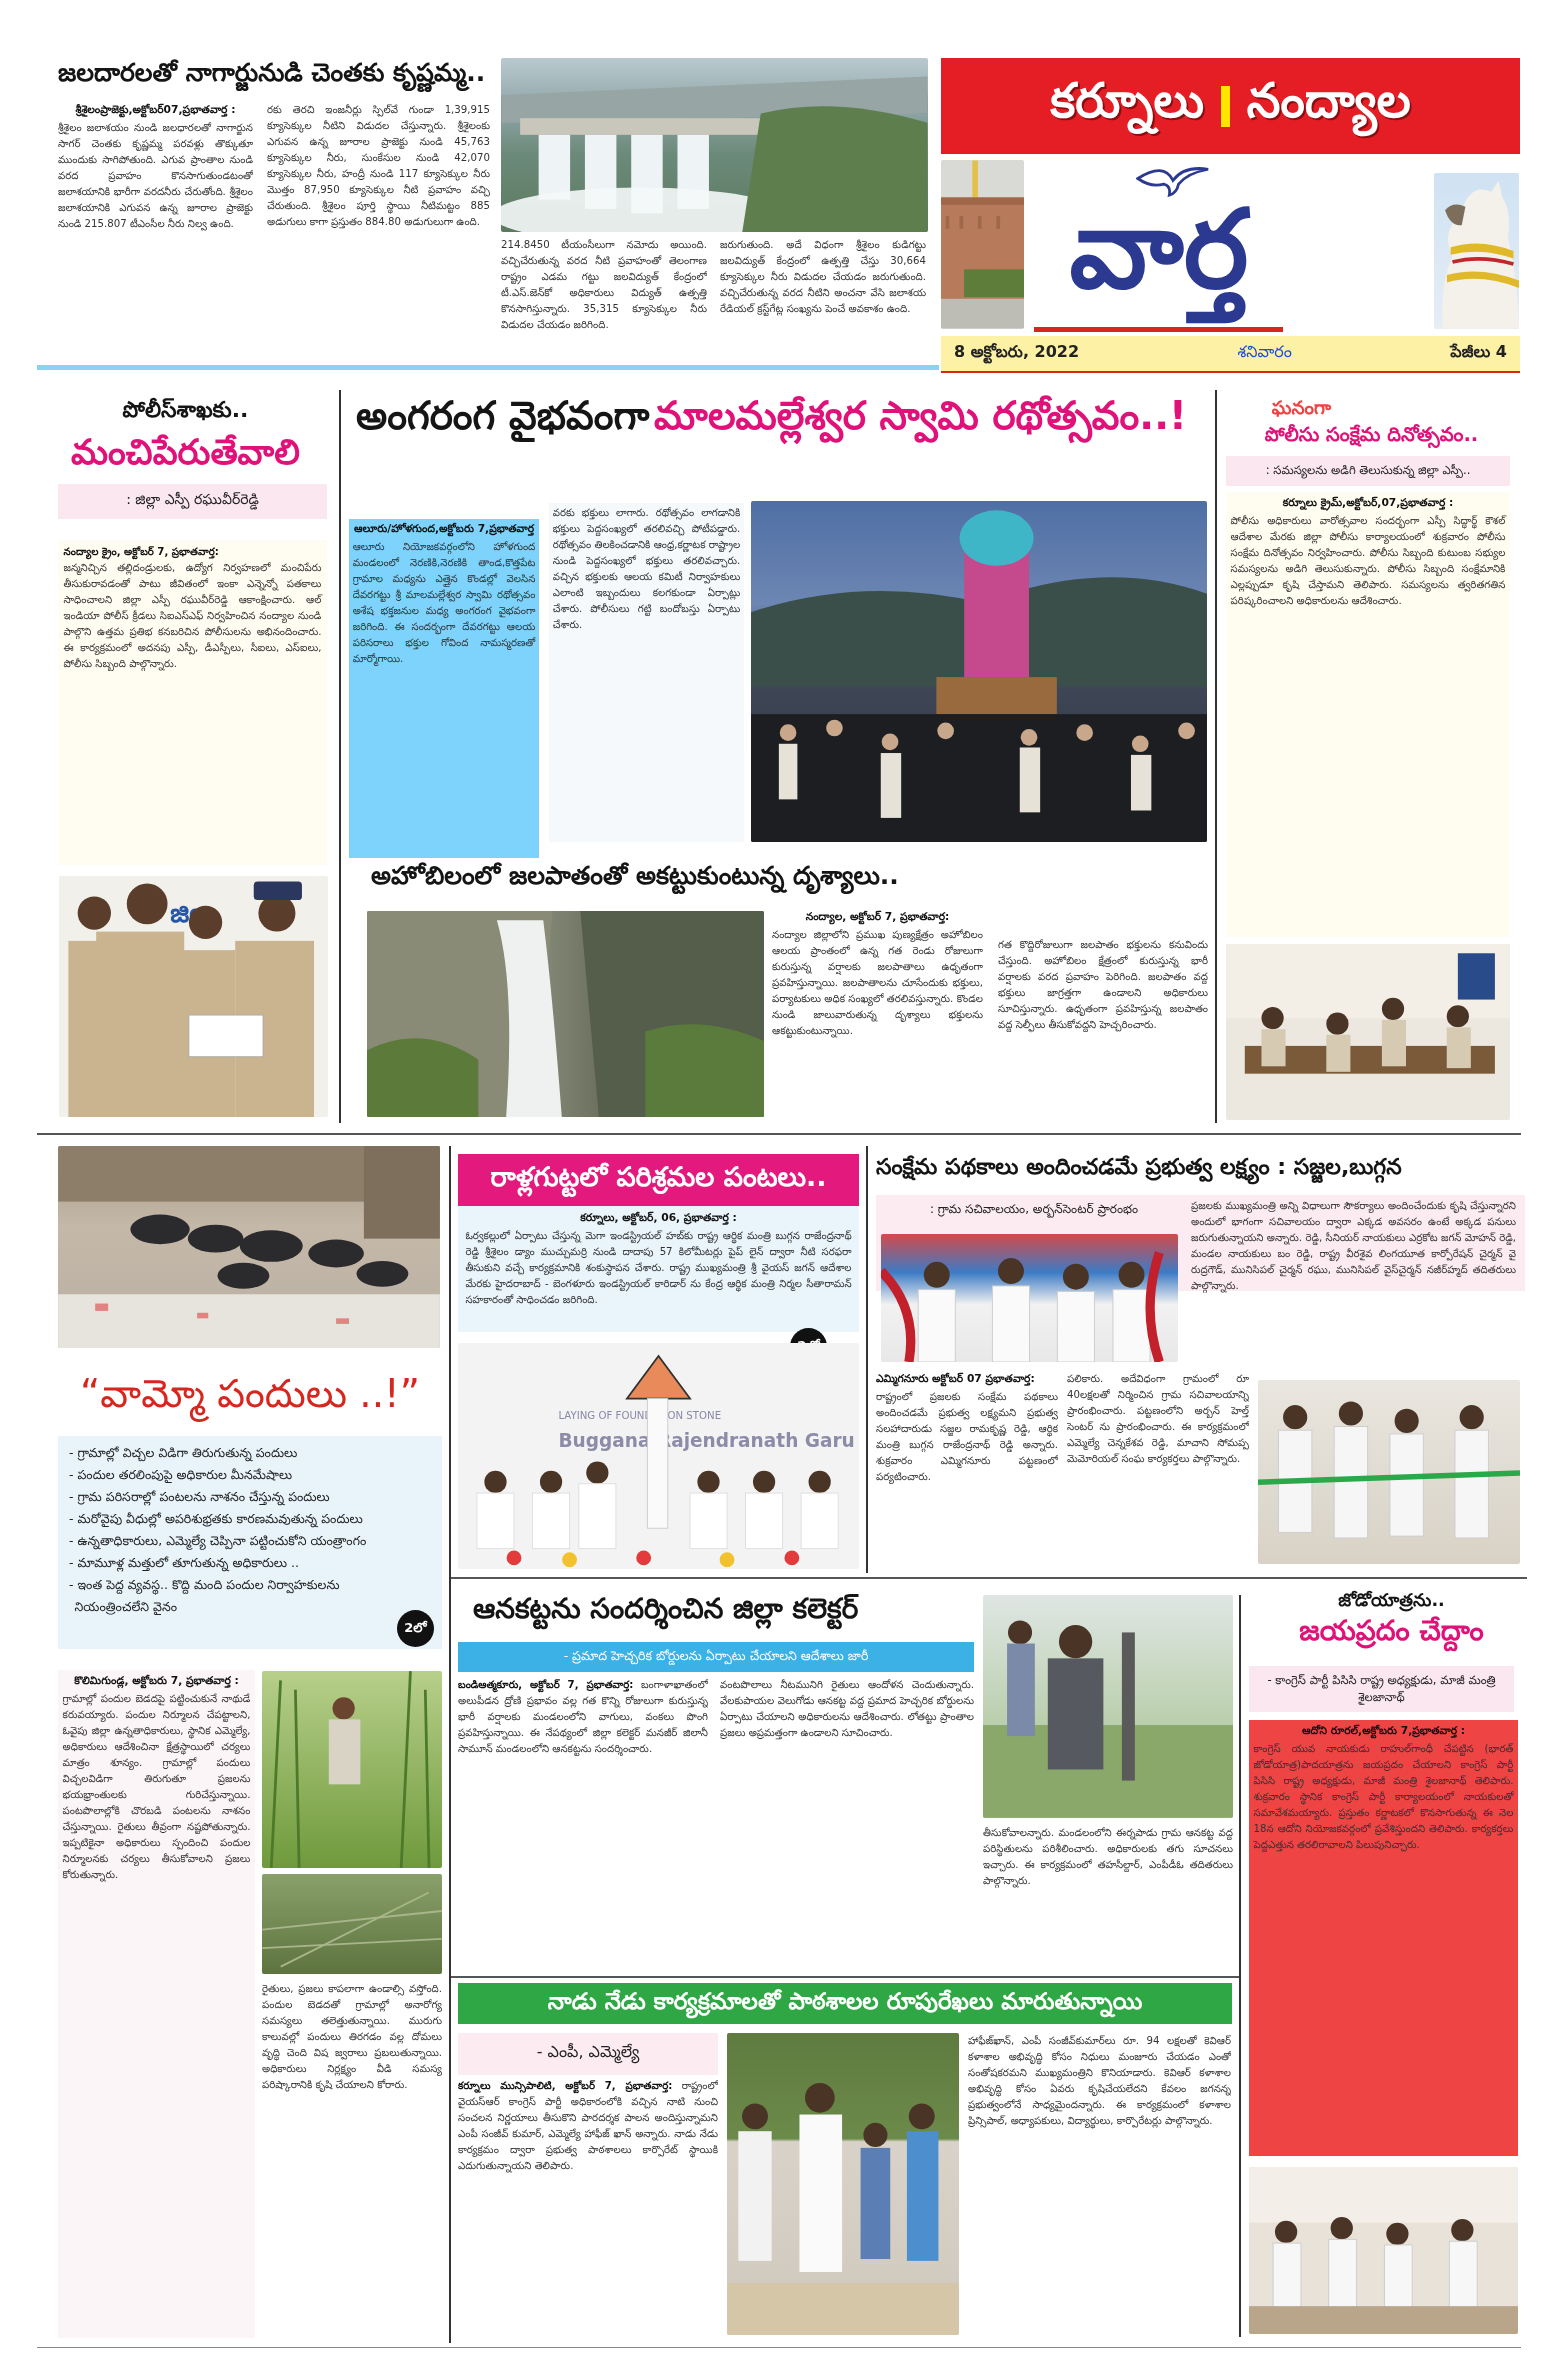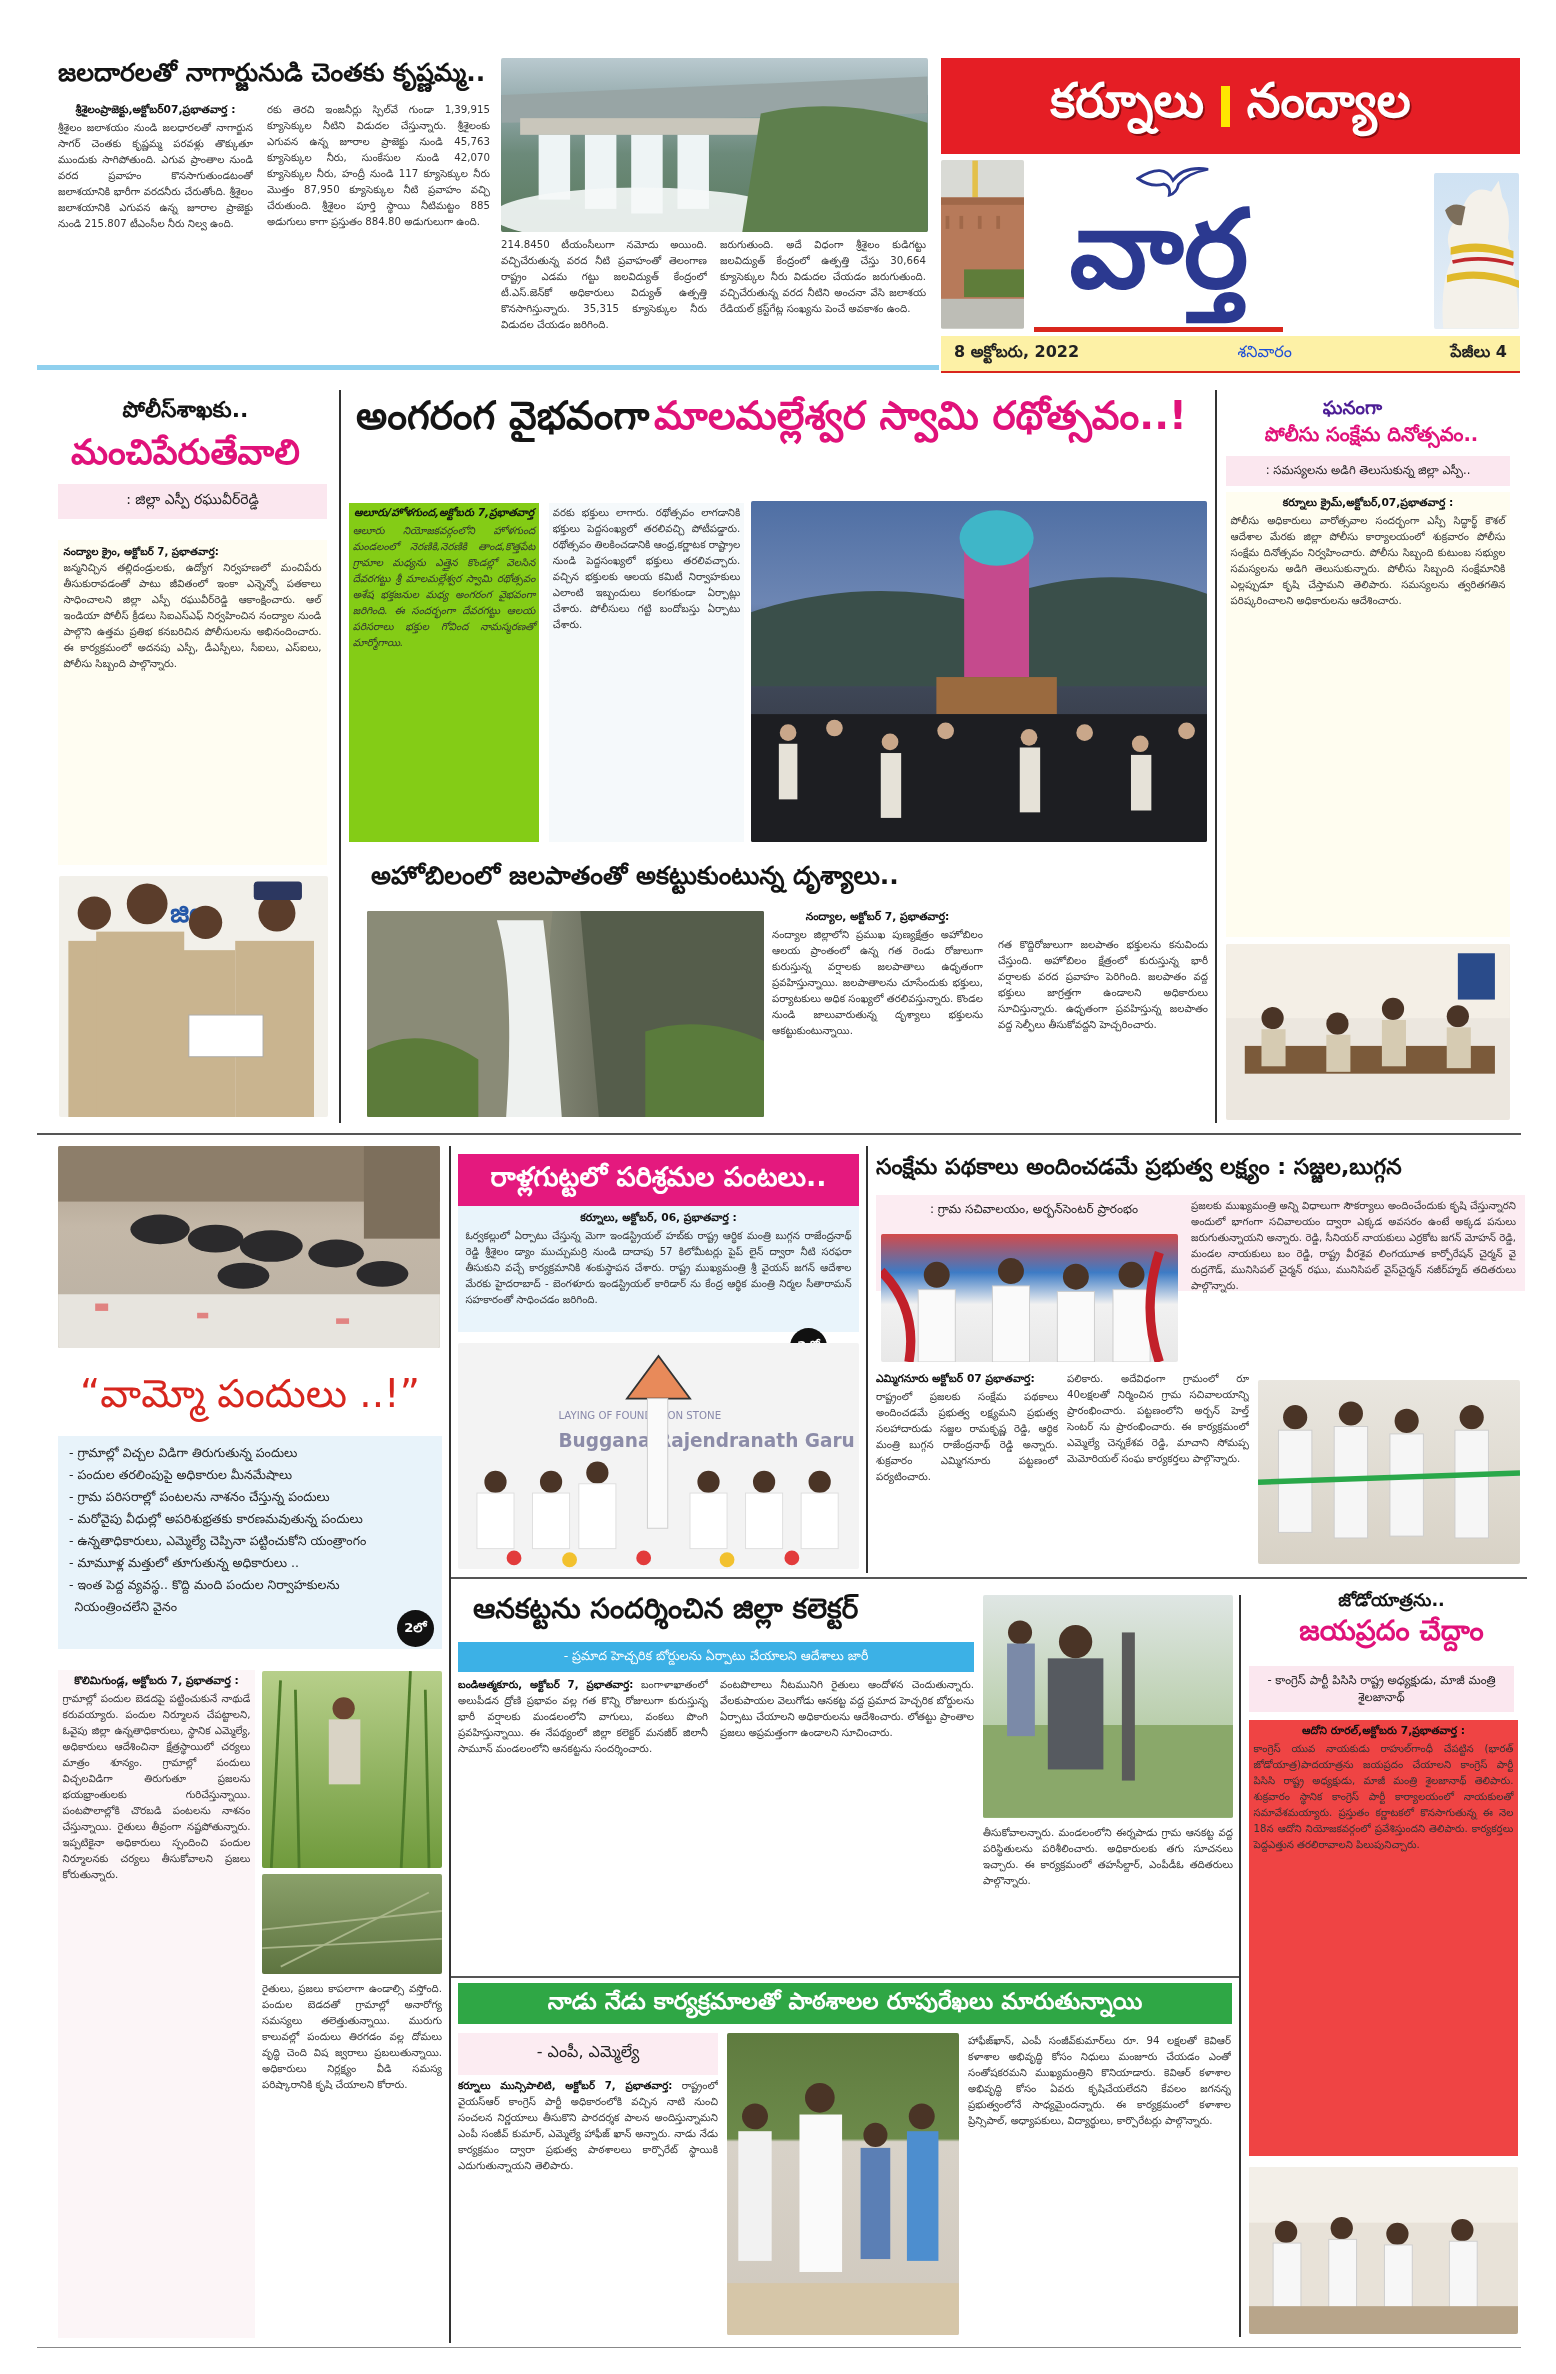--- a/index.html
+++ b/index.html
@@ -126,21 +126,21 @@
       </g>
     <rect x="210" y="6" width="52" height="20" rx="4" fill="#2c3760"></rect>
     <rect x="140" y="150" width="80" height="45" fill="#fff" stroke="#aaa"></rect>
   </svg>
 </div>
 
 <div class="abs" style="left:356px; top:393px; width:853px; white-space:nowrap; overflow:hidden;">
   <span style="font-size:39px; font-weight:bold; color:#151515;">అంగరంగ వైభవంగా</span>
   <span style="font-size:39px; font-weight:bold; color:#e0127a;">మాలమల్లేశ్వర స్వామి రథోత్సవం..!</span>
 </div>
-<div class="abs body-text" style="left:349px; top:503px; width:190px; height:339px; background:#84cc16; padding:1.9px 3.7px;font-style:italic;">
+<div class="abs body-text" style="left:349px; top:519px; width:190px; height:339px; background:#7dd3fc; padding:1.9px 3.7px;">
   <span class="dateline">ఆలూరు/హోళగుంద,అక్టోబరు 7,ప్రభాతవార్త</span>
   <span>ఆలూరు నియోజకవర్గంలోని హోళగుంద మండలంలో నెరణికి,నెరణికి తాండ,కొత్తపేట గ్రామాల మధ్యను ఎత్తైన కొండల్లో వెలసిన దేవరగట్టు శ్రీ మాలమల్లేశ్వర స్వామి రథోత్సవం అశేష భక్తజనుల మధ్య అంగరంగ వైభవంగా జరిగింది. ఈ సందర్భంగా దేవరగట్టు ఆలయ పరిసరాలు భక్తుల గోవింద నామస్మరణతో మార్మోగాయి.</span>
 </div>
 <div class="abs body-text" style="left:549px; top:503px; width:195px; height:339px; background:#f5f9fb; padding:1.9px 3.7px;">వరకు భక్తులు లాగారు. రథోత్సవం లాగడానికి భక్తులు పెద్దసంఖ్యలో తరలివచ్చి పోటీపడ్డారు. రథోత్సవం తిలకించడానికి ఆంధ్ర,కర్ణాటక రాష్ట్రాల నుండి పెద్దసంఖ్యలో భక్తులు తరలివచ్చారు. వచ్చిన భక్తులకు ఆలయ కమిటీ నిర్వాహకులు ఎలాంటి ఇబ్బందులు కలగకుండా ఏర్పాట్లు చేశారు. పోలీసులు గట్టి బందోబస్తు ఏర్పాటు చేశారు.</div>
 <div class="photo" style="left:751px; top:501px; width:456px; height:341px; background:linear-gradient(180deg,#4f6fa4 0%,#6d86b3 30%,#3e4656 55%,#2a2b30 100%);">
   <svg width="456" height="341" viewBox="0 0 492 368">
     <path d="M0,120 Q120,80 250,110 Q380,60 492,100 L492,200 L0,200 Z" fill="#3a4f4a"></path>
     <rect x="230" y="40" width="70" height="150" fill="#c54a8d"></rect>
     <ellipse cx="265" cy="40" rx="40" ry="30" fill="#3fb6c8"></ellipse>
     <rect x="200" y="190" width="130" height="40" fill="#9a6a3f"></rect>
@@ -175,21 +175,21 @@
     <path d="M0,150 Q60,120 120,160 L120,222 L0,222 Z" fill="#5c7b3a"></path>
     <path d="M300,130 Q360,110 428,140 L428,222 L300,222 Z" fill="#5a7b3c"></path>
   </svg>
 </div>
 <div class="abs body-text" style="left:772px; top:909px; width:211px; height:211px;">
   <span class="dateline">నంద్యాల, అక్టోబర్ 7, ప్రభాతవార్త:</span>
   <span>నంద్యాల జిల్లాలోని ప్రముఖ పుణ్యక్షేత్రం అహోబిలం ఆలయ ప్రాంతంలో ఉన్న గత రెండు రోజులుగా కురుస్తున్న వర్షాలకు జలపాతాలు ఉధృతంగా ప్రవహిస్తున్నాయి. జలపాతాలను చూసేందుకు భక్తులు, పర్యాటకులు అధిక సంఖ్యలో తరలివస్తున్నారు. కొండల నుండి జాలువారుతున్న దృశ్యాలు భక్తులను ఆకట్టుకుంటున్నాయి.</span>
 </div>
 <div class="abs body-text" style="left:998px; top:937px; width:210px; height:184px;">గత కొద్దిరోజులుగా జలపాతం భక్తులను కనువిందు చేస్తుంది. అహోబిలం క్షేత్రంలో కురుస్తున్న భారీ వర్షాలకు వరద ప్రవాహం పెరిగింది. జలపాతం వద్ద భక్తులు జాగ్రత్తగా ఉండాలని అధికారులు సూచిస్తున్నారు. ఉధృతంగా ప్రవహిస్తున్న జలపాతం వద్ద సెల్ఫీలు తీసుకోవద్దని హెచ్చరించారు.</div>
 
-<div class="abs" style="left:1204px; top:397px; width:297px; text-align:center; font-size:18.6px; font-weight:bold; color:#4c1d95;">ఘనంగా</div>
+<div class="abs" style="left:1153px; top:397px; width:297px; text-align:center; font-size:18.6px; font-weight:bold; color:#ef4444;">ఘనంగా</div>
 <div class="abs head-pink" style="left:1223px; top:423px; width:297px; text-align:center; font-size:19.5px;">పోలీసు సంక్షేమ దినోత్సవం..</div>
 <div class="abs sub-box" style="left:1226px; top:456px; width:284px; font-size:11.6px; padding:6.5px 3.7px;">: సమస్యలను అడిగి తెలుసుకున్న జిల్లా ఎస్పీ..</div>
 <div class="abs body-text" style="left:1226px; top:492px; width:284px; height:445px; background:#fffdf0; padding:2.8px 4.6px;">
   <span class="dateline">కర్నూలు క్రైమ్,అక్టోబర్,07,ప్రభాతవార్త :</span>
   <span>పోలీసు అధికారులు వారోత్సవాల సందర్భంగా ఎస్పీ సిద్ధార్థ్ కౌశల్ ఆదేశాల మేరకు జిల్లా పోలీసు కార్యాలయంలో శుక్రవారం పోలీసు సంక్షేమ దినోత్సవం నిర్వహించారు. పోలీసు సిబ్బంది కుటుంబ సభ్యుల సమస్యలను అడిగి తెలుసుకున్నారు. పోలీసు సిబ్బంది సంక్షేమానికి ఎల్లప్పుడూ కృషి చేస్తామని తెలిపారు. సమస్యలను త్వరితగతిన పరిష్కరించాలని అధికారులను ఆదేశించారు.</span>
 </div>
 <div class="photo" style="left:1226px; top:944px; width:284px; height:176px; background:#ece7df;">
   <svg width="284" height="176" viewBox="0 0 306 190">
     <rect x="0" y="0" width="306" height="80" fill="#f4efe6"></rect>
     <rect x="250" y="10" width="40" height="50" fill="#2a4b8a"></rect>

